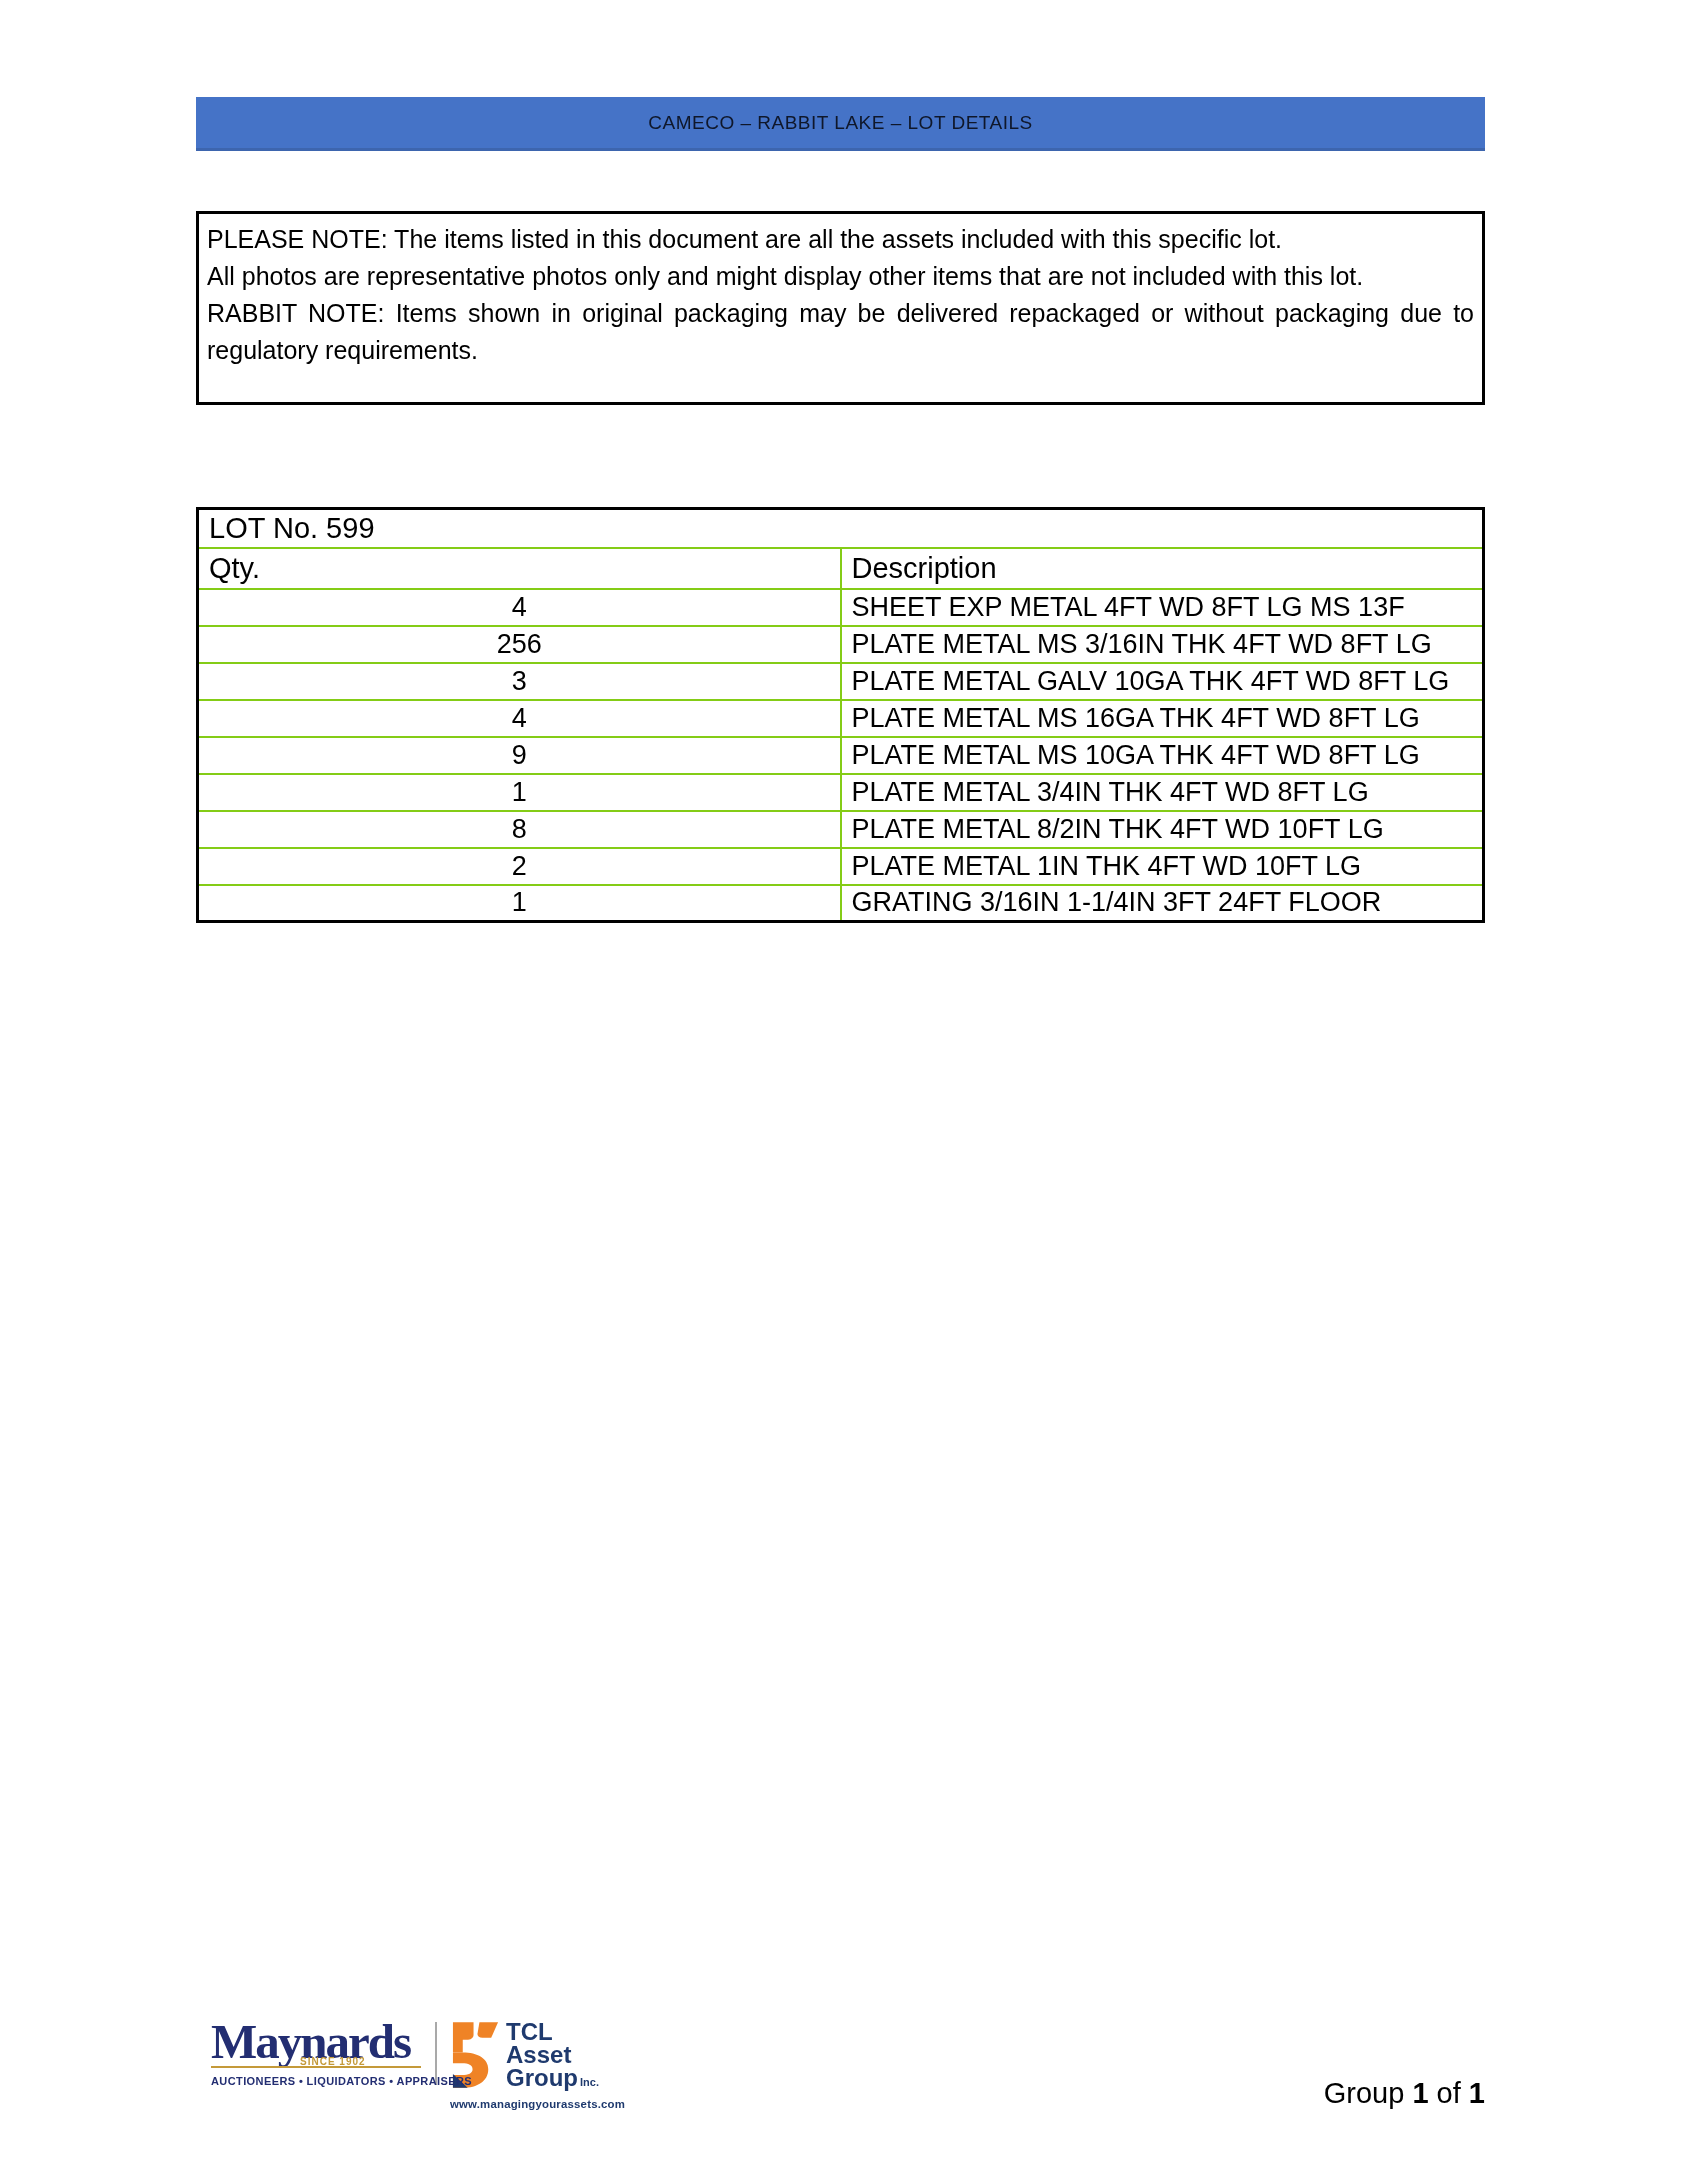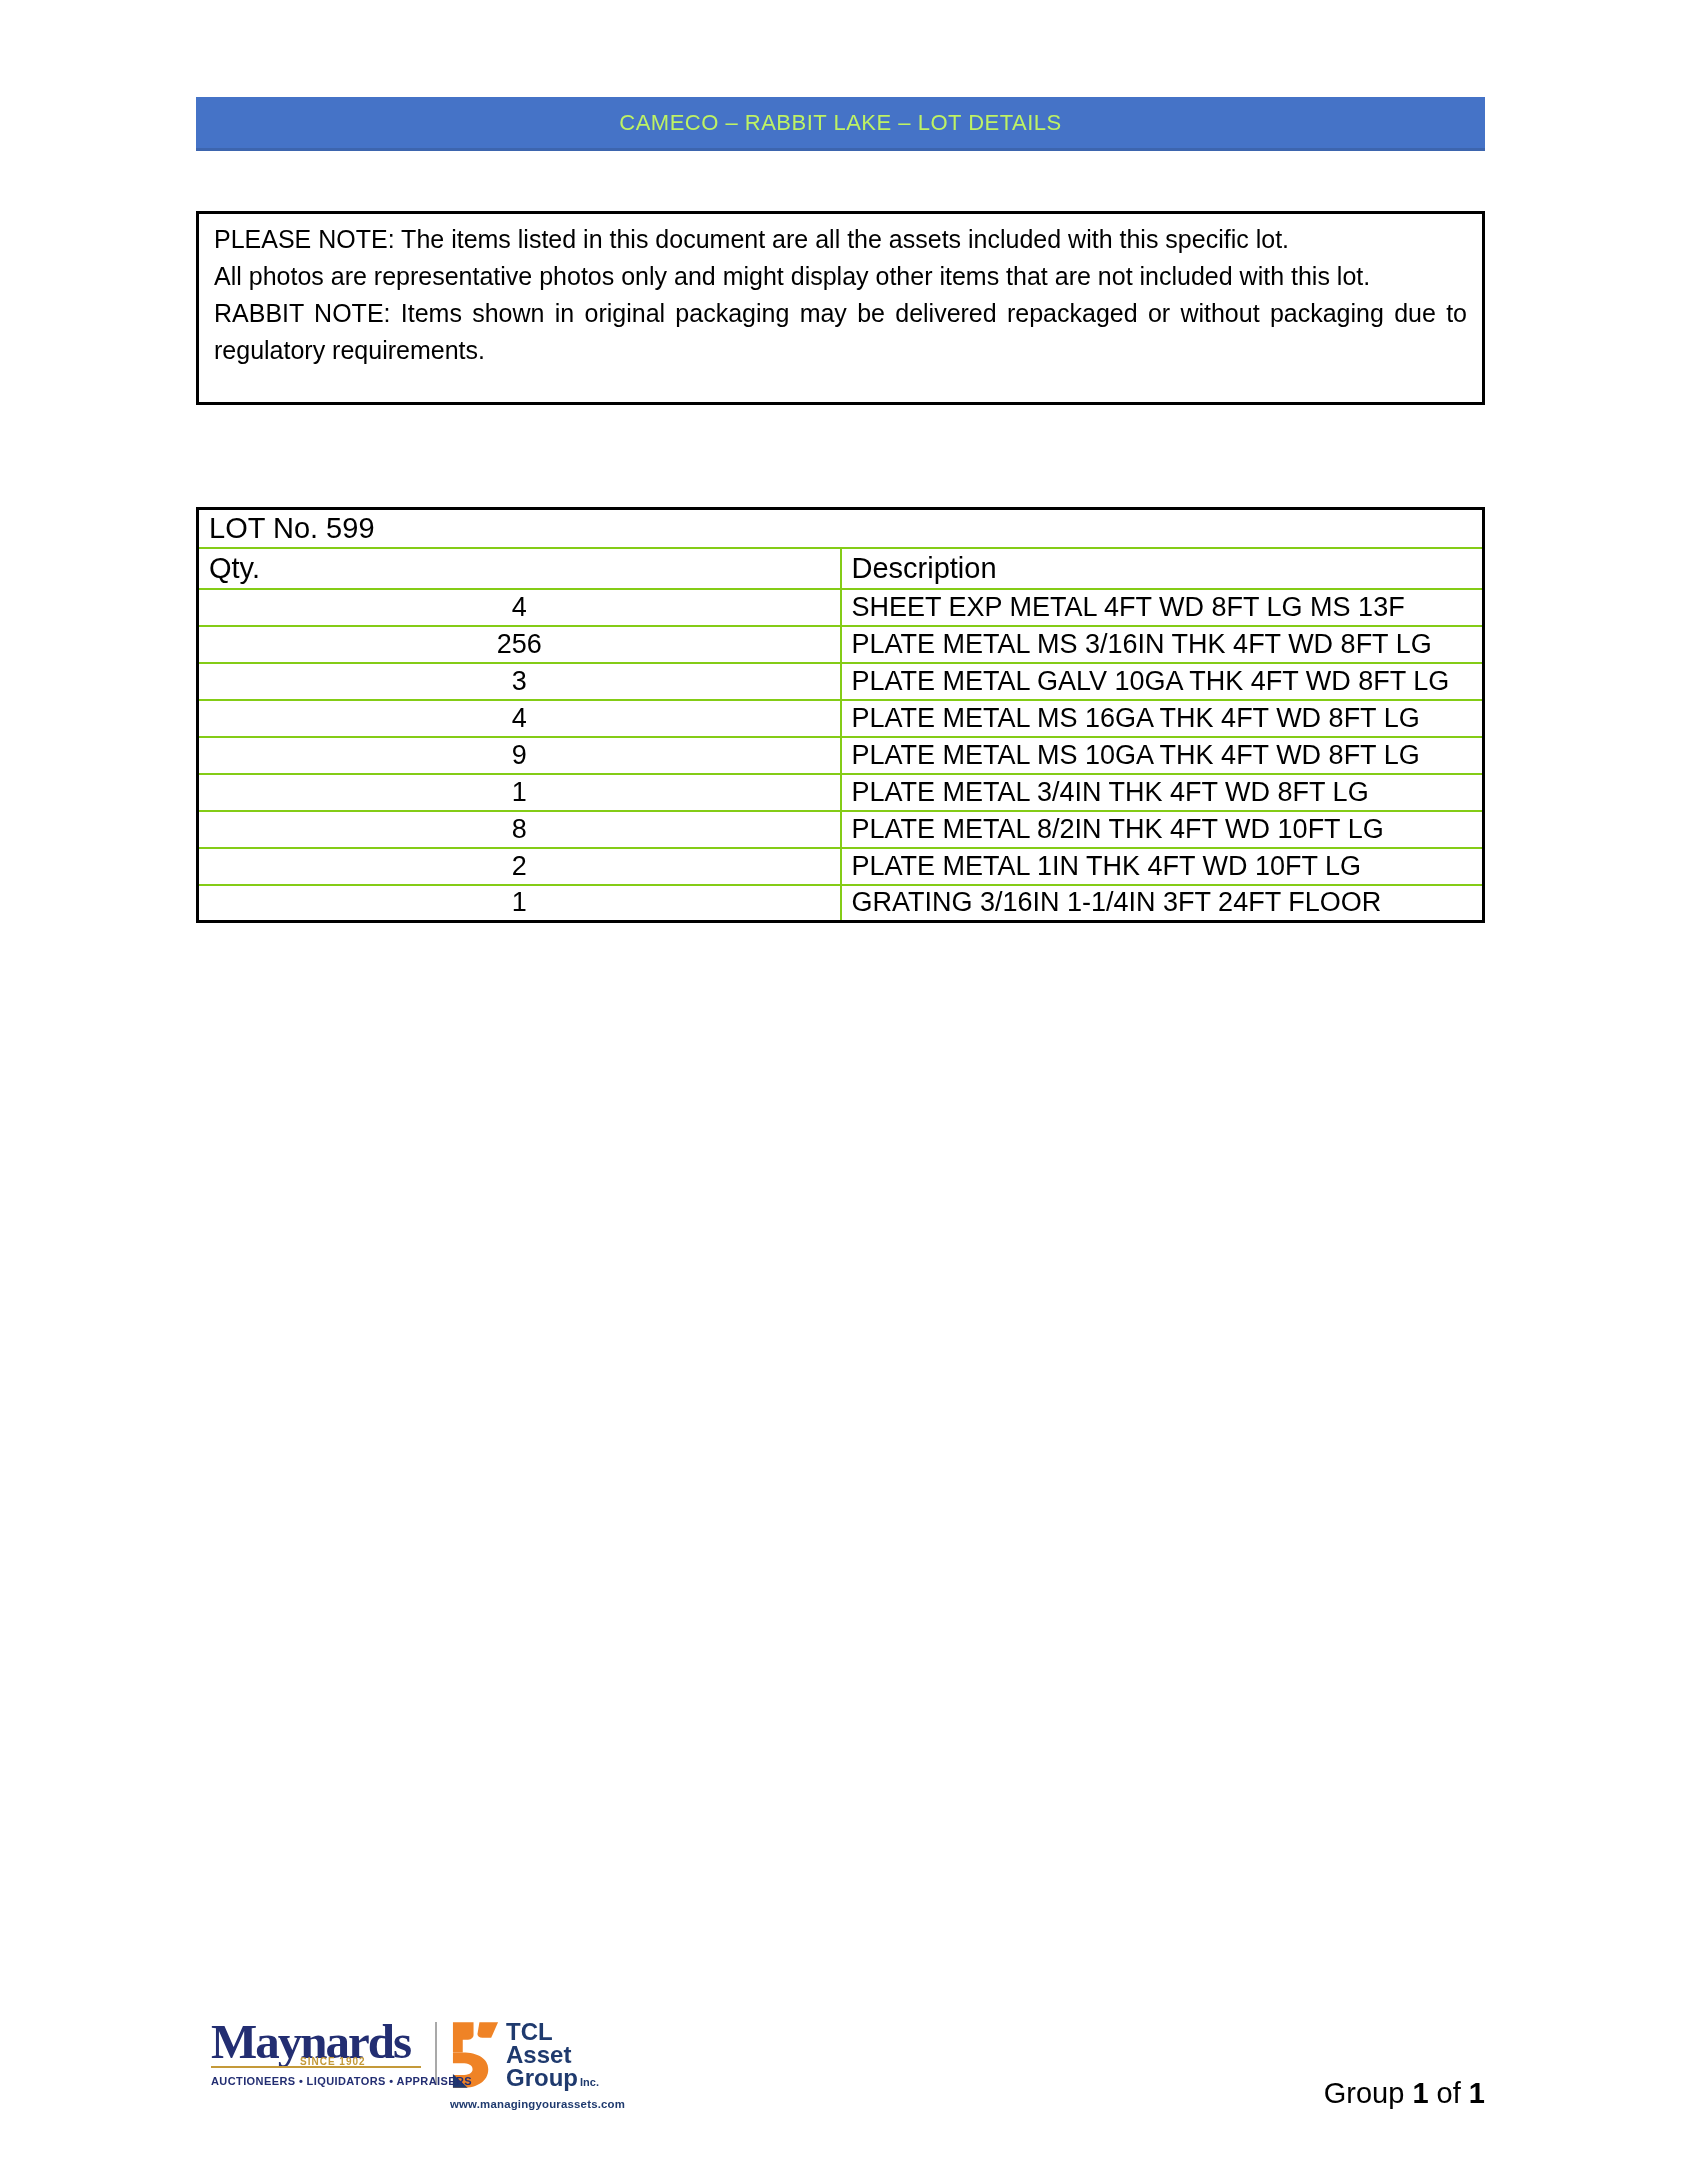--- a/index.html
+++ b/index.html
@@ -7,26 +7,26 @@
     position:relative; width:1683px; height:2178px; background:#ffffff;
     font-family:"Liberation Sans", sans-serif; color:#000; overflow:hidden;
   }
 
   
   .header-bar {
     position:absolute; left:196px; top:97px; width:1289px; height:54px;
     background:#4573C7; border-bottom:3px solid #3D65AE; box-sizing:border-box;
     display:flex; align-items:center; justify-content:center;
   }
-  .header-bar .title { color:#bef264; font-size:22px; letter-spacing:0.5px; }
+  .header-bar .title { color:#0f172a; font-size:19px; letter-spacing:0.5px; }
 
   
   .note-box {
     position:absolute; left:196px; top:211px; width:1289px; height:194px;
-    box-sizing:border-box; border:3px solid #000; padding:7px 15px;
+    box-sizing:border-box; border:3px solid #000; padding:7px 8px;
     overflow:hidden;
   }
   .note-box p { margin:0; font-size:25px; line-height:37px; text-align:justify; }
 
   
   .lot-table {
     position:absolute; left:196px; top:507px; width:1289px;
     border-collapse:collapse; table-layout:fixed;
   }
   .lot-table { border:3px solid #000; }

